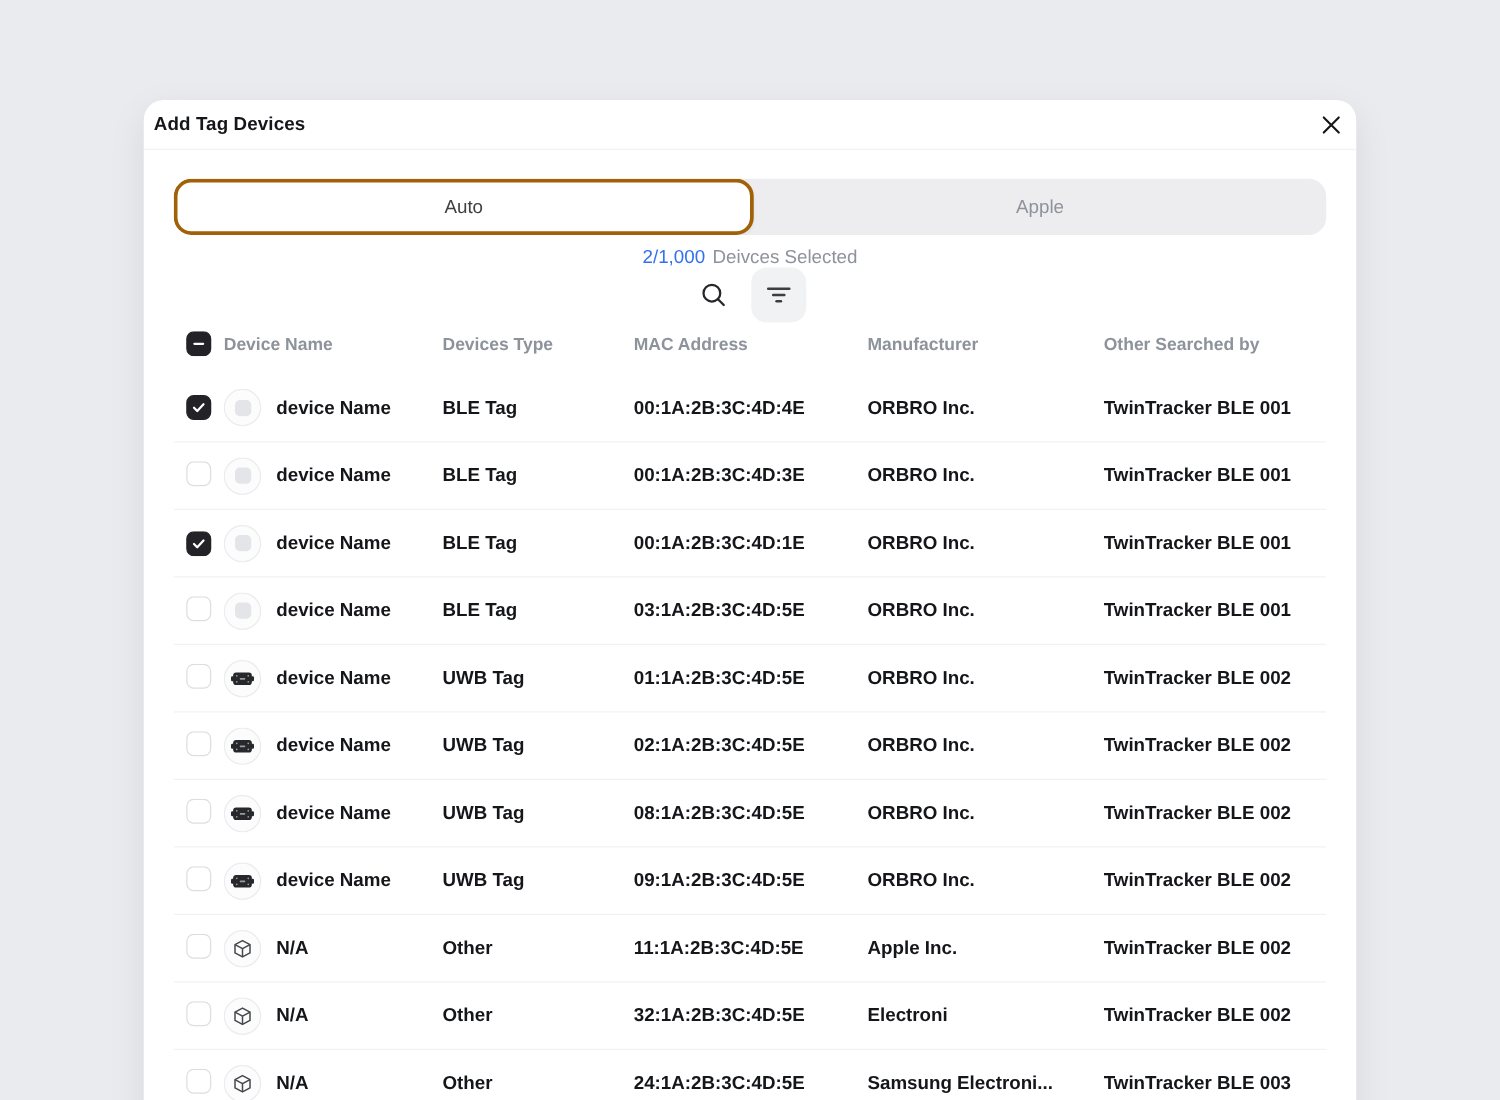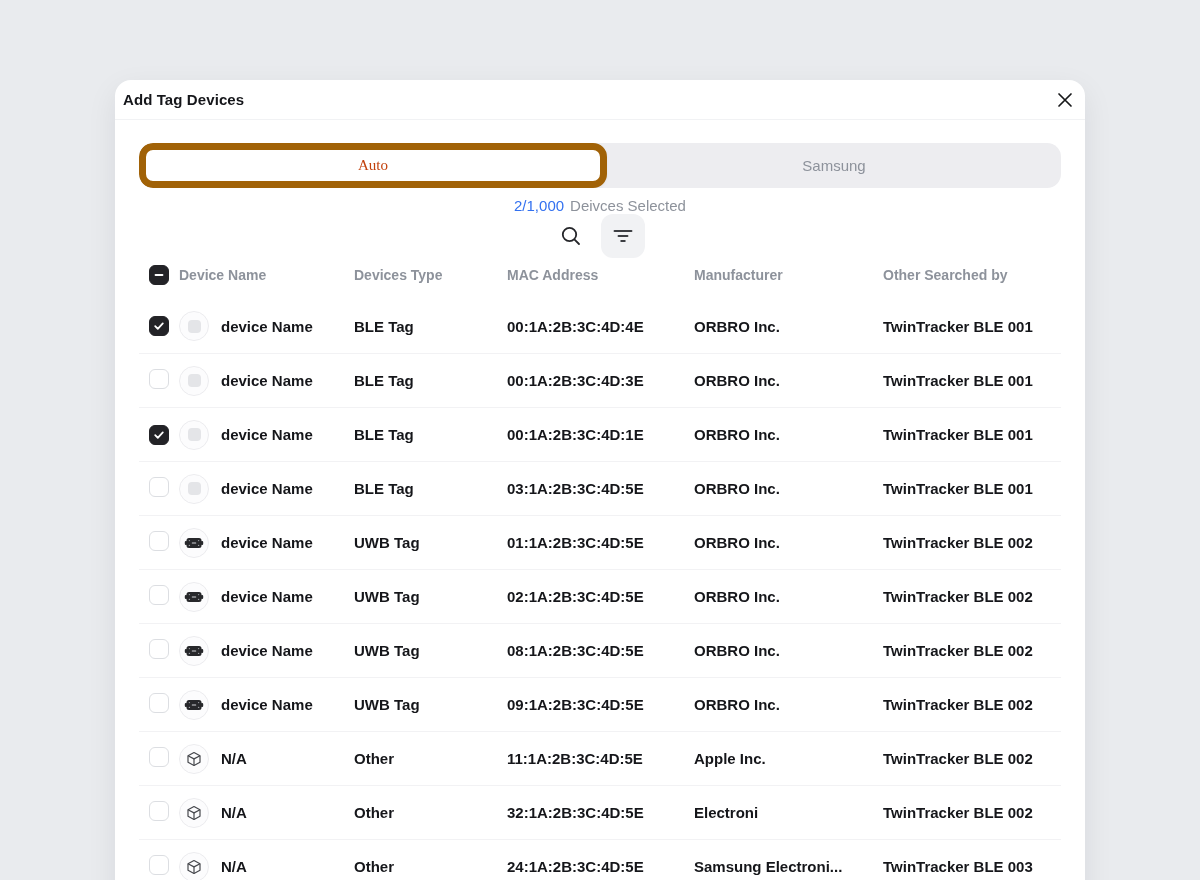--- a/index.html
+++ b/index.html
@@ -30,22 +30,22 @@
   .segmented {
     margin-top:23px; height:45px; background:#ededf0; border-radius:14px;
     display:flex; align-items:stretch; overflow:hidden;
   }
   .segment {
     flex:1; display:flex; align-items:center; justify-content:center;
     font-size:15px; color:#8d929b; cursor:pointer; border-radius:14px;
     background:transparent; border:none;
   }
   .segment.active {
-    background:#ffffff; color:#c2410c; font-weight:500;
-    border:7px solid #a16207; box-shadow:0 1px 3px rgba(0,0,0,.05);font-family:Liberation Serif, serif;
+    background:#ffffff; color:#404040; font-weight:500;
+    border:3px solid #a16207; box-shadow:0 1px 3px rgba(0,0,0,.05);
   }
 
   
   .toolbar { margin-top:9px; height:46px; display:flex; align-items:center; justify-content:space-between;flex-direction:column; }
   .sel-text { font-size:15px; color:#8d929b; }
   .sel-count { color:#3371f0; font-weight:500; margin-right:6px; }
   .toolbar-right { display:flex; align-items:center; gap:14px; }
   .icon-btn { background:none; border:none; width:32px; height:32px; display:flex; align-items:center; justify-content:center; cursor:pointer; }
   .filter-btn { width:44px; height:44px; background:#f1f2f4; border:none; border-radius:12px; display:flex; align-items:center; justify-content:center; cursor:pointer; }
 
@@ -92,21 +92,21 @@
             <path d="M3 3 L15 15 M15 3 L3 15" stroke="#17181a" stroke-width="1.7" stroke-linecap="round" fill="none"></path>
           </svg>
       </span>
     </button>
   </div>
 
   <div class="modal-body">
 
     <div class="segmented">
       <button class="segment active">Auto</button>
-      <button class="segment">Samsung</button>
+      <button class="segment">Apple</button>
     </div>
 
     <div class="toolbar">
       <div class="sel-text">
         <span class="sel-count">2/1,000</span><span>Deivces Selected</span>
       </div>
       <div class="toolbar-right">
         <button class="icon-btn">
           <span style="display:flex;">
             <svg width="24" height="24" viewBox="0 0 24 24" fill="none">

